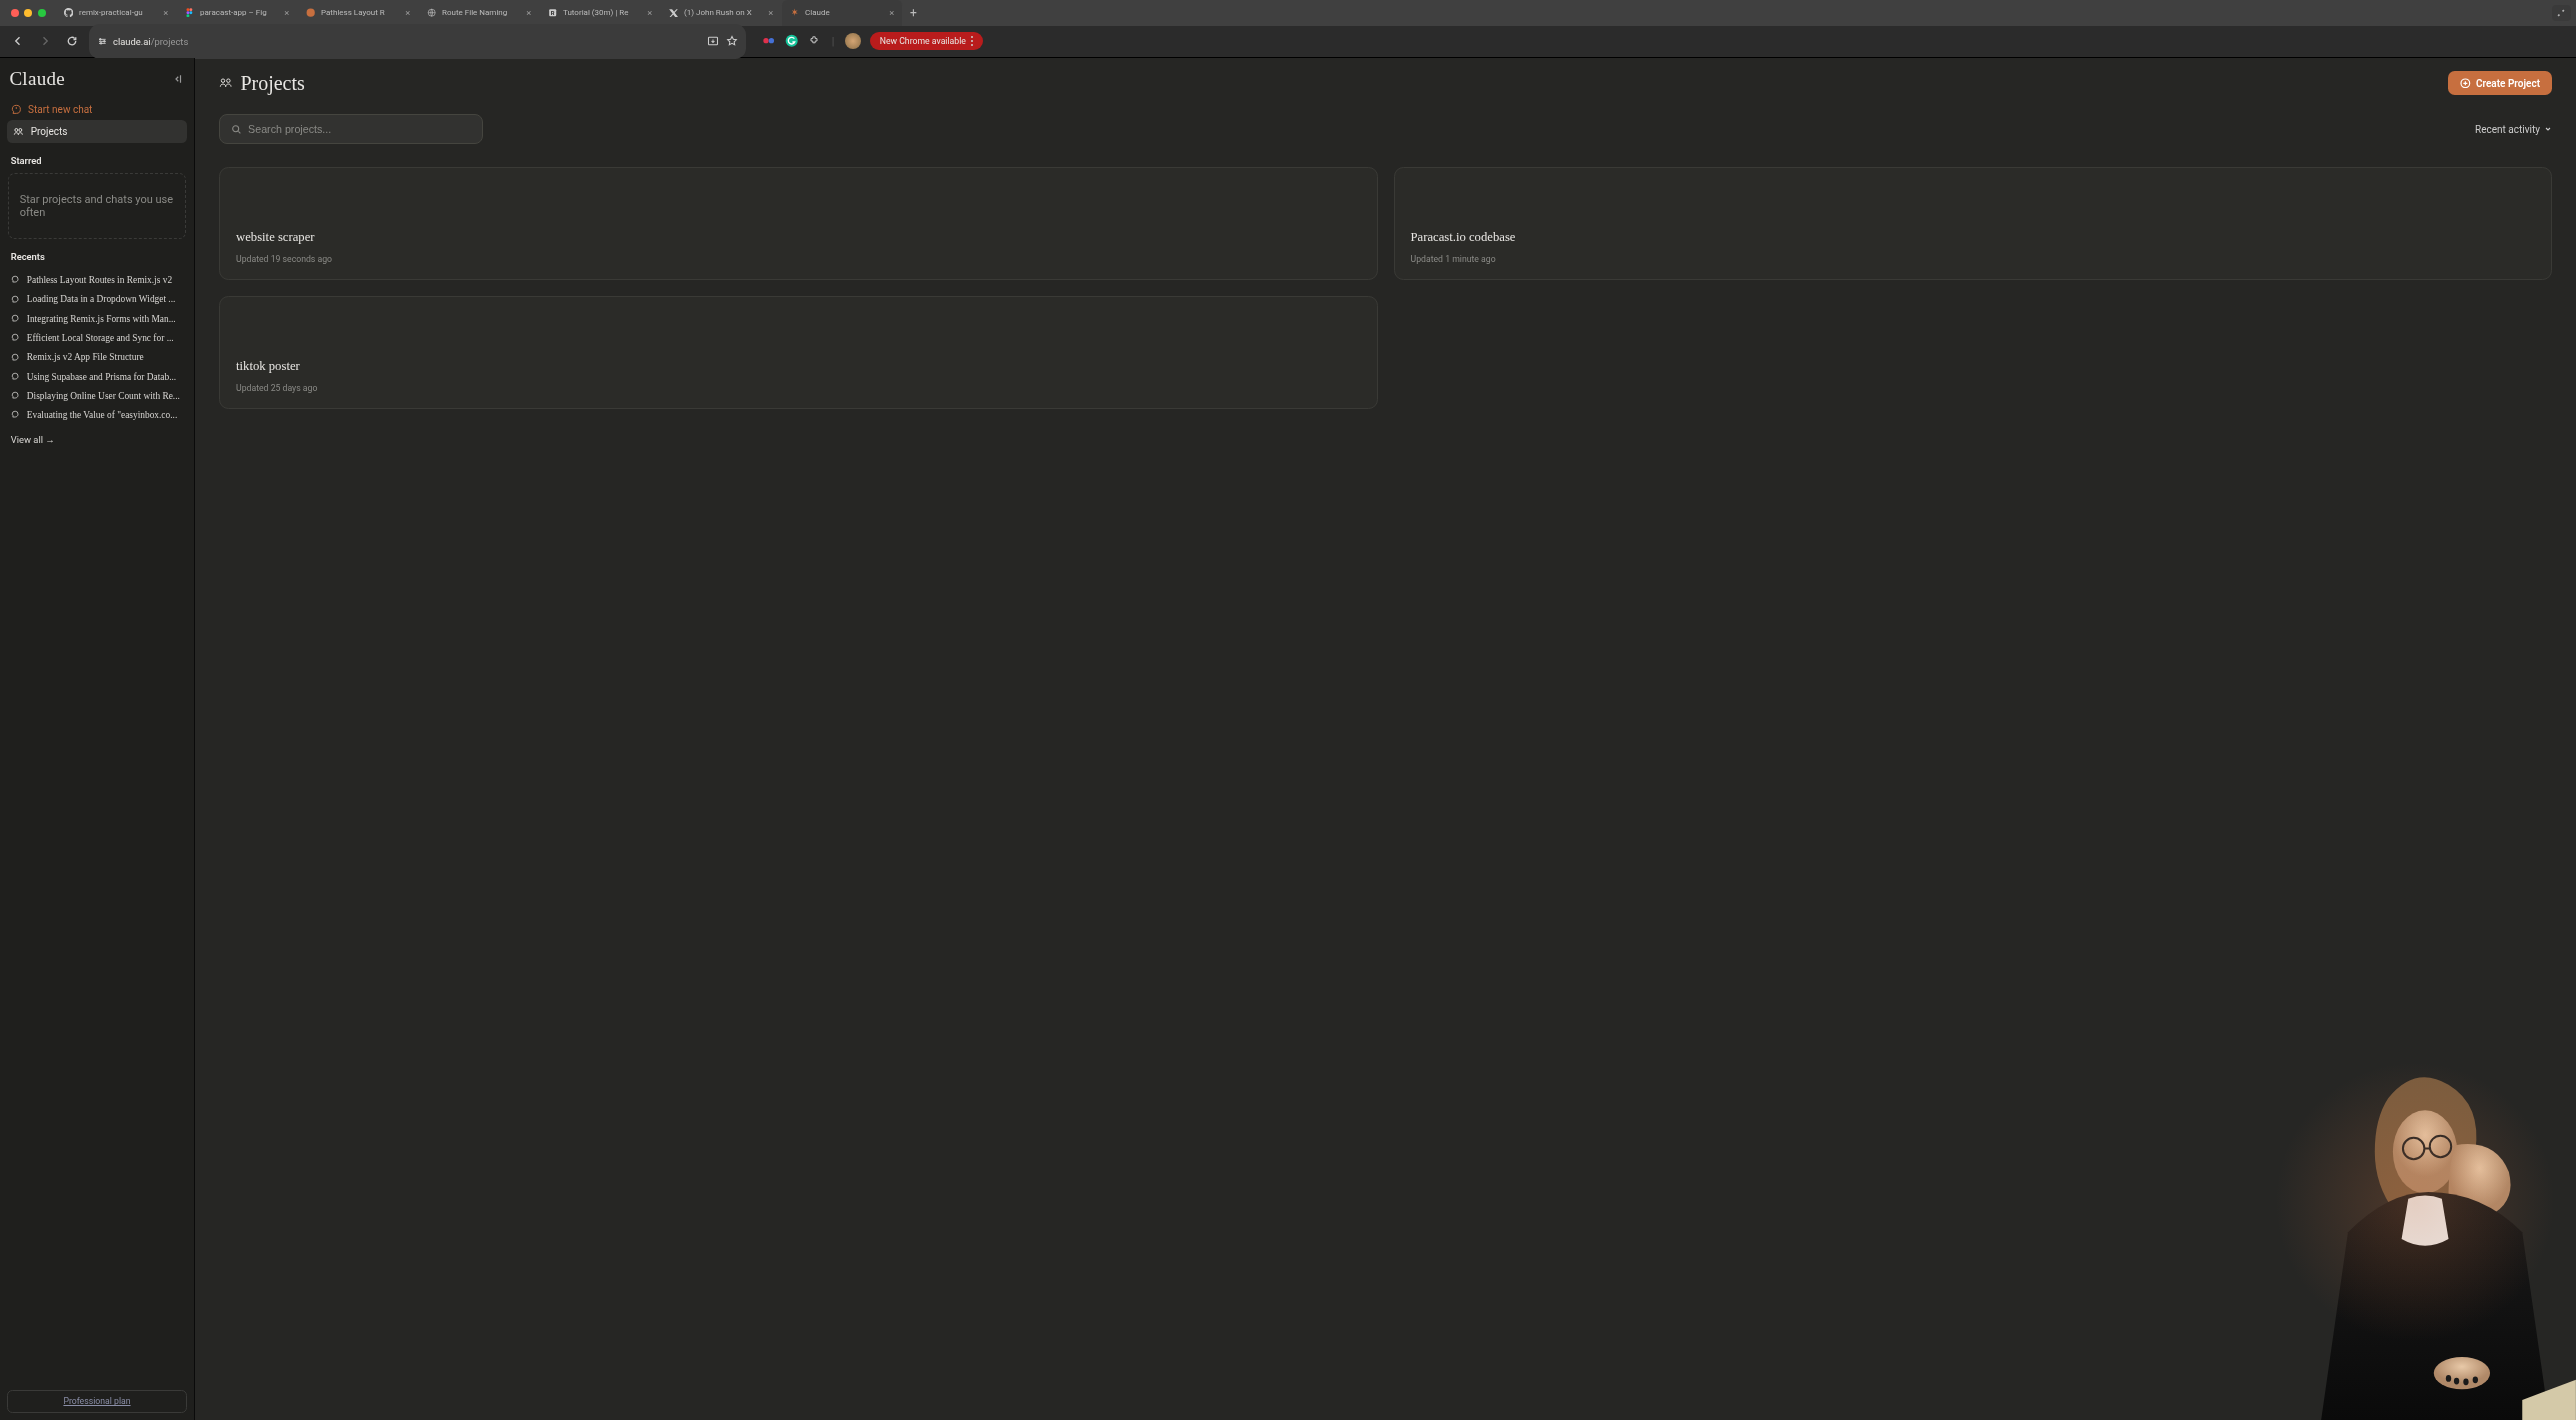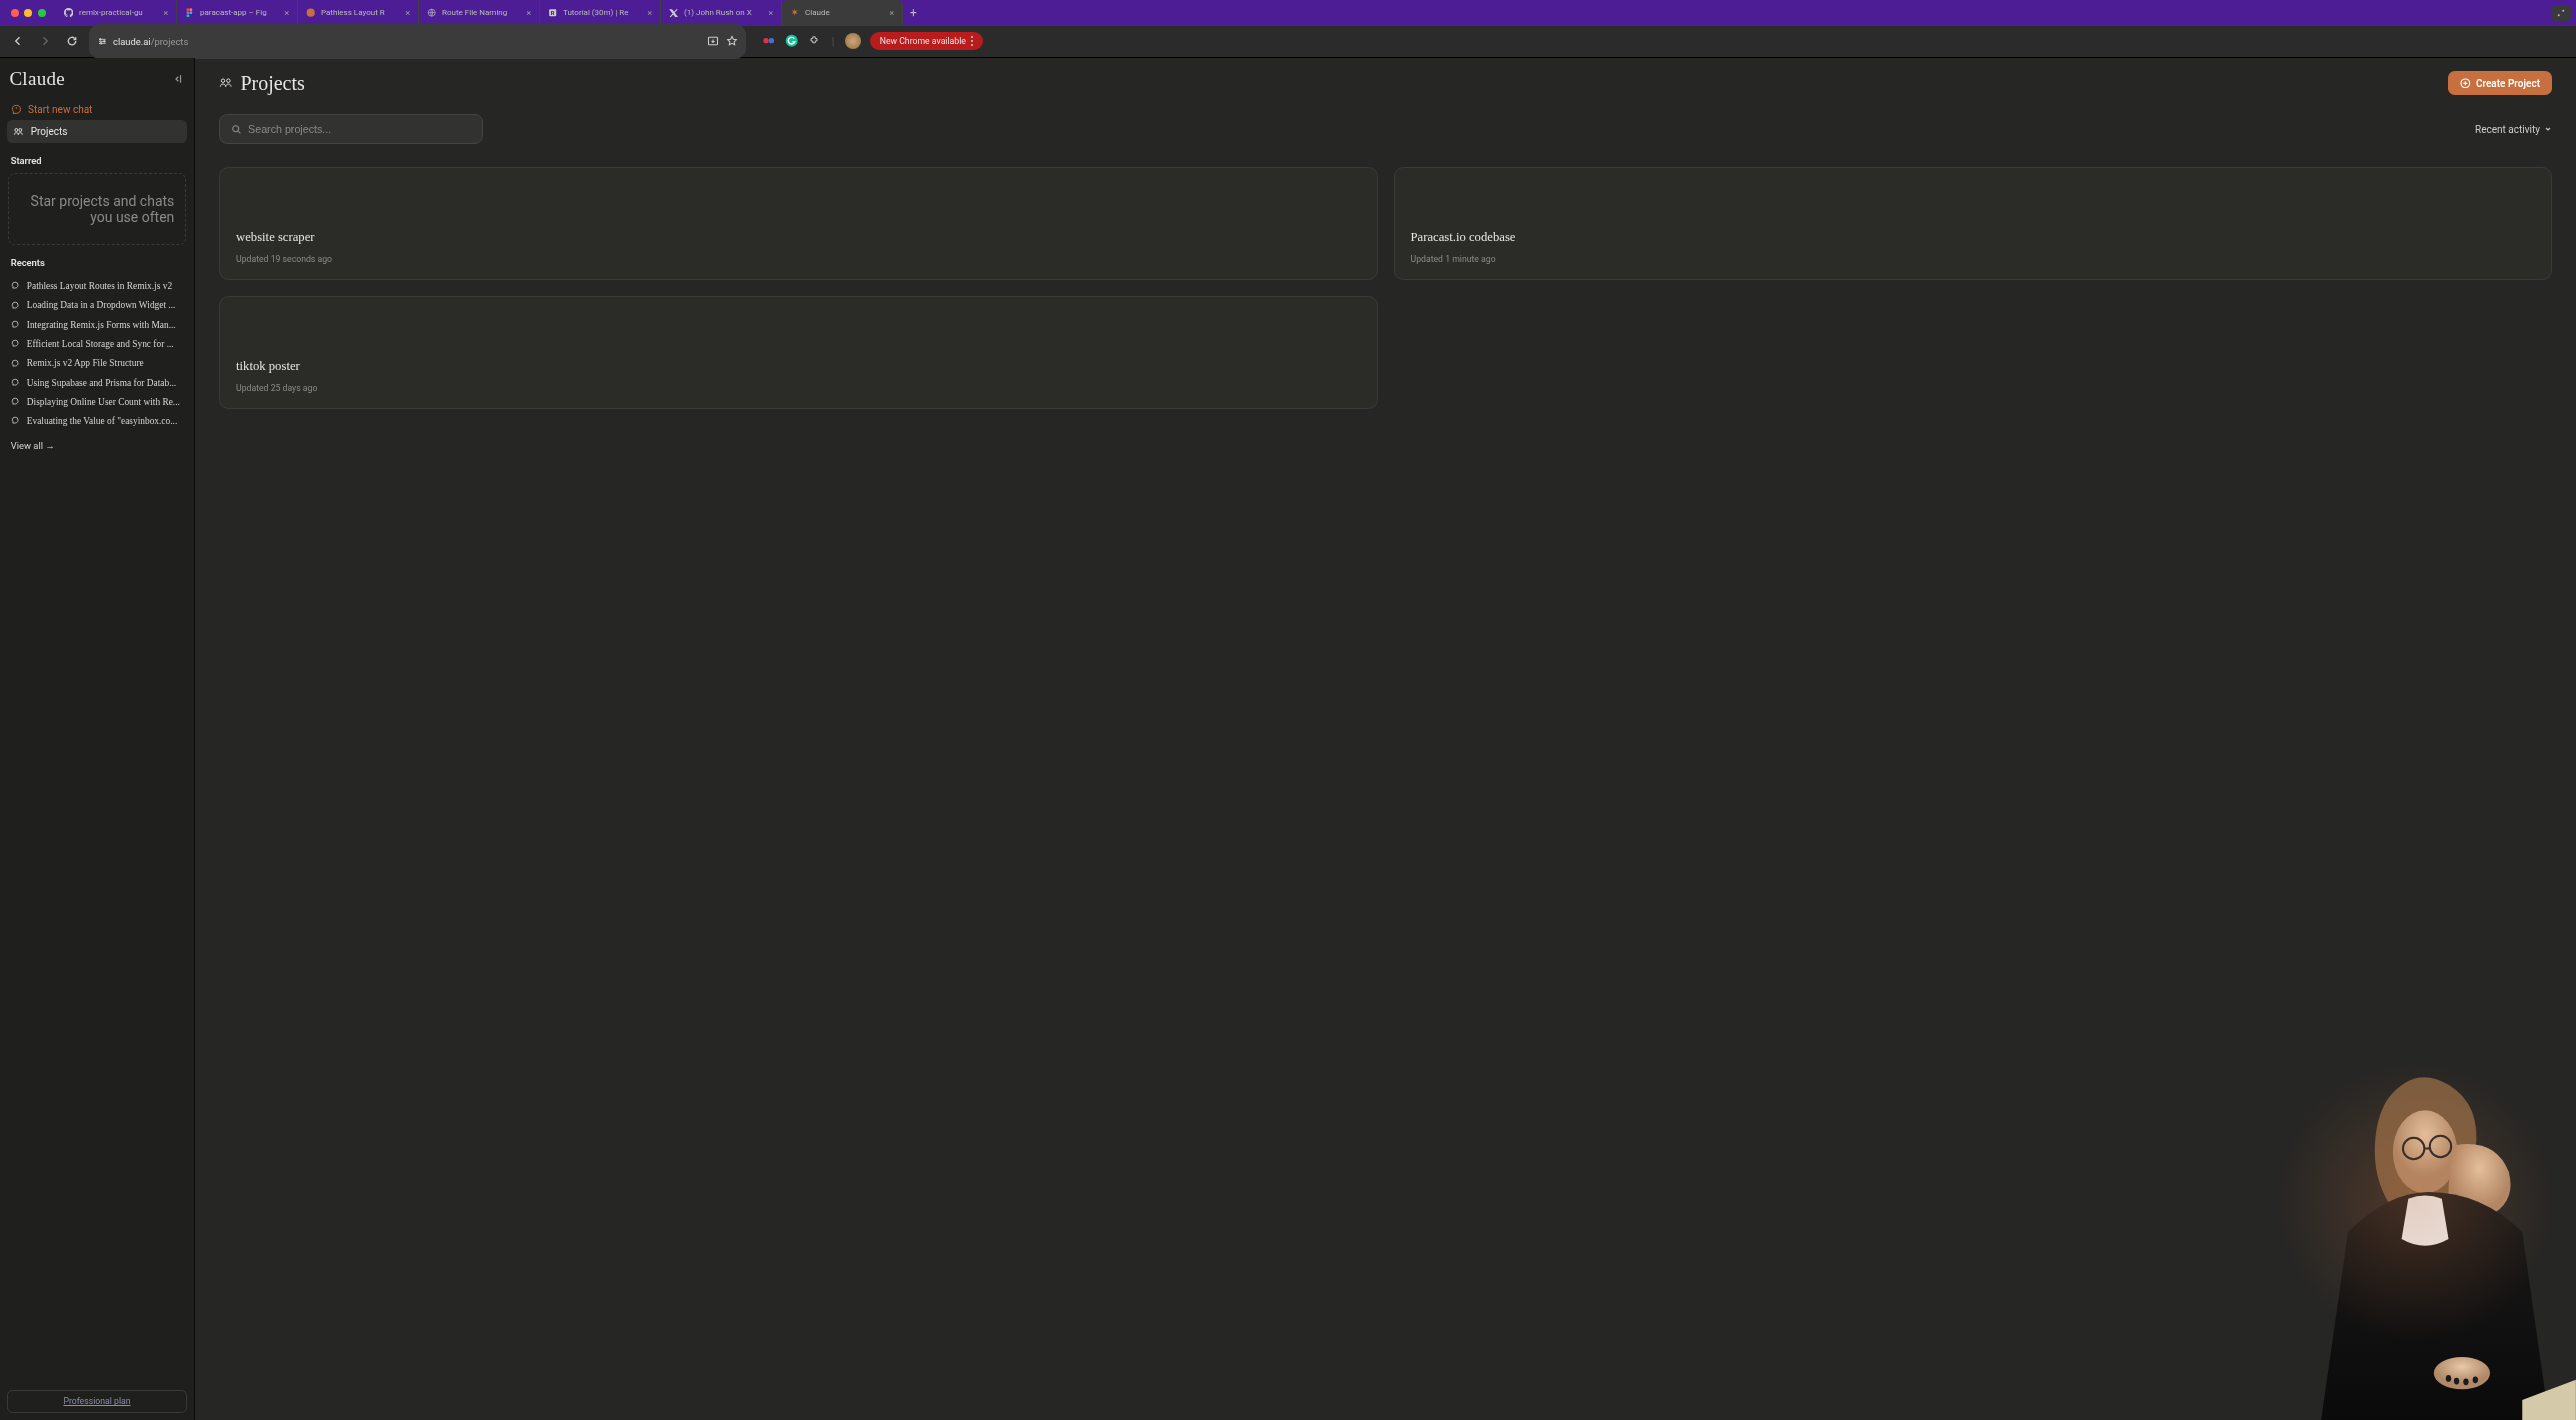--- a/index.html
+++ b/index.html
@@ -7,21 +7,21 @@
       font-family: -apple-system, BlinkMacSystemFont, "Segoe UI", Roboto, sans-serif;
       background: #1a1a1a;
       color: #e8e6e3;
       width: 100%;
       height: 100vh;
       overflow: hidden;
     }
 
     
     .browser-chrome {
-      background: #4c1d95;
+      background: #404040;
       height: 25.5px;
       display: flex;
       align-items: center;
       padding: 0 5.4px;
     }
     .traffic-lights { display: flex; gap: 5.4px; margin-left: 5.4px; margin-right: 10.7px; }
     .traffic-light { width: 8px; height: 8px; border-radius: 50%; }
     .tl-red { background: #ff5f57; }
     .tl-yellow { background: #febc2e; }
     .tl-green { background: #28c840; }
@@ -93,22 +93,22 @@
     }
     .nav-item {
       display: flex; align-items: center; gap: 6.7px;
       padding: 6px 6.7px; border-radius: 5.4px; font-size: 10px;
       cursor: pointer; color: #e8e6e3;
     }
     .nav-item.active { background: #323230; }
     .section-label { color: #e8e6e3; font-size: 9.4px; font-weight: 600; padding: 12px 4px 6.7px; }
     .starred-box {
       border: 0.7px dashed #3a3a38; border-radius: 6.7px;
-      padding: 19px 10.7px; text-align: right;
-      color: #8a8a86; font-size: 14px; margin: 0 1.3px;
+      padding: 19px 10.7px; text-align: left;
+      color: #8a8a86; font-size: 11px; margin: 0 1.3px;
     }
     .recents { display: flex; flex-direction: column; gap: 1.3px; margin-top: 2.7px; }
     .recent-item {
       display: flex; align-items: center; gap: 6.7px;
       padding: 4px 4px; font-size: 9.4px; color: #d8d6d3;
       cursor: pointer; font-family: Georgia, serif;
       white-space: nowrap; overflow: hidden;
     }
     .recent-text { overflow: hidden; text-overflow: ellipsis; }
     .view-all { color: #d8d6d3; font-size: 9.4px; padding: 9.4px 4px; cursor: pointer; }

